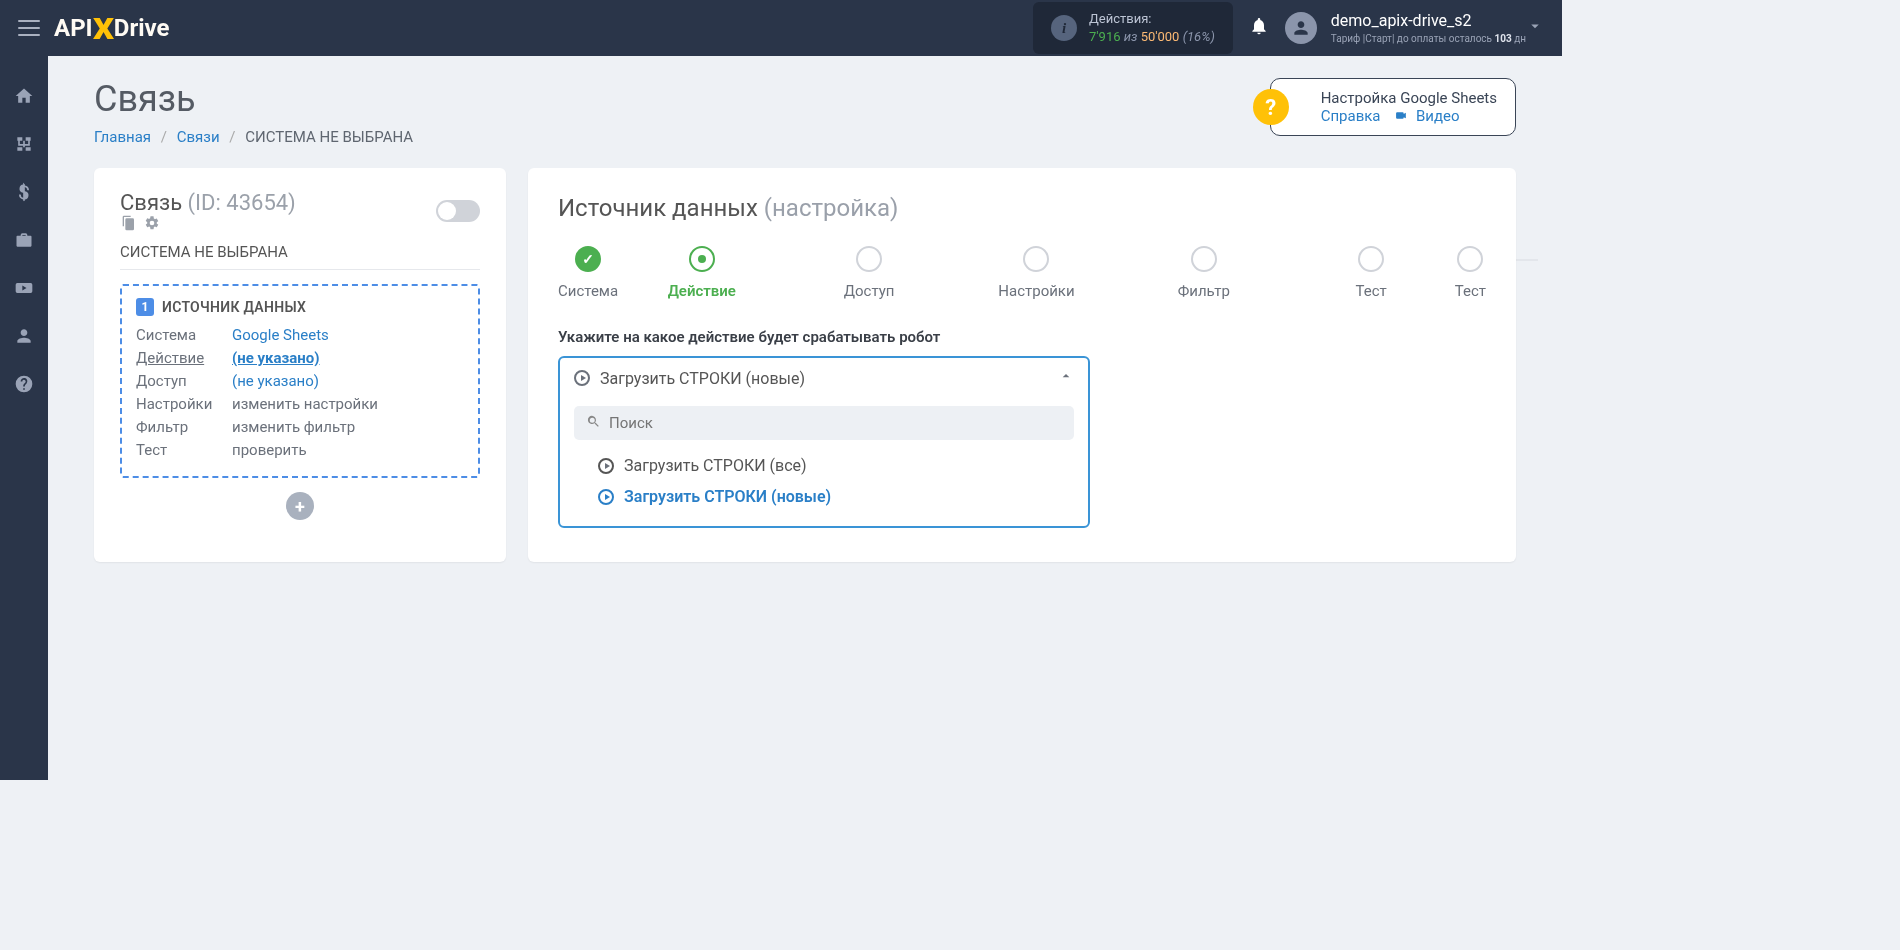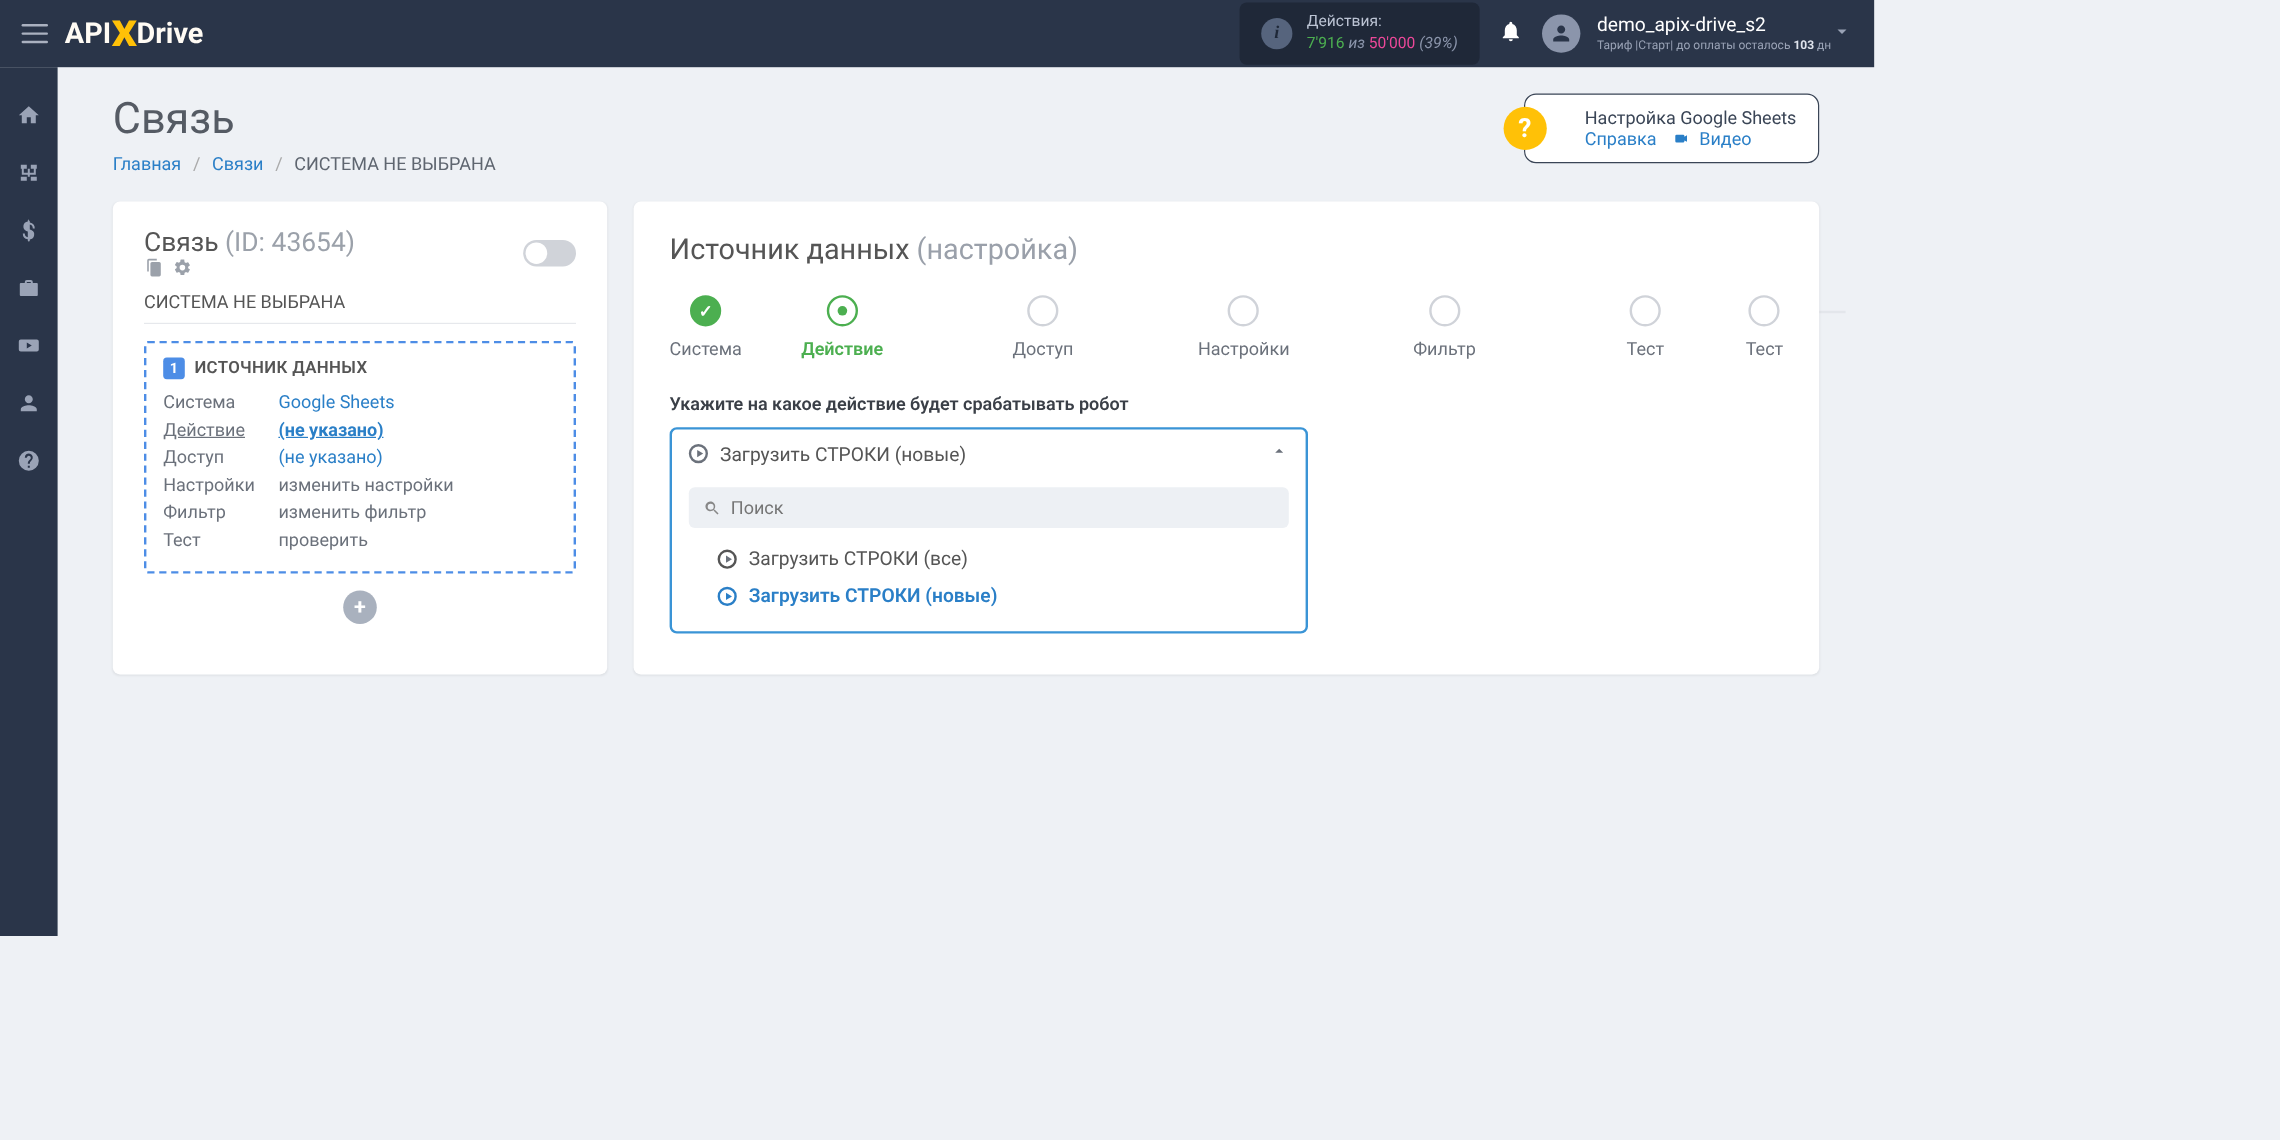--- a/index.html
+++ b/index.html
@@ -9,21 +9,21 @@
 .hamburger span{height:2px;background:#aab1c0;border-radius:1px}
 .logo{font-size:24px;font-weight:700;color:#fffbf4;display:flex;align-items:center}
 .logo .x{color:#ffc107;font-size:30px;margin:0 1px;font-weight:900;transform:scaleX(1.1)}
 .spacer{flex:1}
 .actions-pill{background:#1f2838;border-radius:6px;padding:8px 18px;display:flex;align-items:center;gap:12px;margin-right:16px}
 .info-c{width:26px;height:26px;border-radius:50%;background:#56647d;display:flex;align-items:center;justify-content:center;color:#1f2838;font-weight:700;font-style:italic;font-family:Georgia,serif;font-size:15px}
 .actions-text{font-size:13px;line-height:1.35}
 .actions-text .l1{color:#bcc4d4}
 .actions-text .used{color:#4caf50}
 .actions-text .iz{color:#8b95ab;font-style:italic}
-.actions-text .limit{color:#ec4899}
+.actions-text .limit{color:#fdba74}
 .actions-text .pct{color:#8b95ab;font-style:italic}
 .bell{color:#fff;font-size:18px;margin-right:16px;cursor:pointer}
 .avatar{width:32px;height:32px;border-radius:50%;background:#8b95ab;margin-right:14px;display:flex;align-items:center;justify-content:center}
 .avatar svg{width:20px;height:20px;fill:#2a3549}
 .user-block{line-height:1.35}
 .user-name{color:#fff;font-size:16px}
 .user-tariff{color:#9aa3b6;font-size:10px}
 .user-tariff b{color:#dfe3ec}
 .chev{margin-left:auto;color:#9aa3b6;cursor:pointer}
 .layout{display:flex;height:calc(100% - 56px)}
@@ -81,21 +81,21 @@
 .step:last-child .line{display:none}
 .step:first-child .line{left:13px}
 .field-label{font-size:15px;font-weight:600;color:#3a3f47;margin-bottom:10px}
 .dropdown{border:2px solid #3a94d6;border-radius:6px;width:532px}
 .dd-sel{display:flex;align-items:center;padding:10px 14px;cursor:pointer}
 .play{width:16px;height:16px;border:2px solid #6b717b;border-radius:50%;display:flex;align-items:center;justify-content:center;margin-right:10px;flex-shrink:0}
 .play::after{content:"";border-left:5px solid #6b717b;border-top:3px solid transparent;border-bottom:3px solid transparent;margin-left:2px}
 .dd-sel .txt{flex:1;font-size:16px;color:#555}
 .dd-sel .ar{color:#6b717b}
 .dd-body{padding:8px 14px 14px}
-.search{background:#edf0f4;border-radius:5px;display:flex;align-items:center;padding:8px 12px;margin-bottom:10px}
+.search{background:#edf0f4;border-radius:5px;display:flex;align-items:flex-start;padding:8px 12px;margin-bottom:10px}
 .search svg{width:15px;height:15px;fill:#888;margin-right:8px}
 .search input{border:0;background:transparent;outline:0;font-size:15px;color:#555;flex:1}
 .opt{display:flex;align-items:center;padding:6px 4px 6px 24px;font-size:16px;color:#555;cursor:pointer}
 .opt.none{padding-left:44px;color:#777}
 .opt.sel{color:#2a7fc7;font-weight:600}
 .opt .play{border-color:#555}
 .opt.sel .play{border-color:#2a7fc7}
 .opt.sel .play::after{border-left-color:#2a7fc7}
 </style>
 </head>
@@ -114,21 +114,21 @@
   </div>
   <div class="spacer"></div>
   <div class="actions-pill">
     <div class="info-c">i</div>
     <div class="actions-text">
       <div class="l1">Действия:</div>
       <div>
         <span class="used">7'916</span>
         <span class="iz"> <span>из</span> </span>
         <span class="limit">50'000</span>
-        <span class="pct"> <span>(39%)</span></span>
+        <span class="pct"> <span>(16%)</span></span>
       </div>
     </div>
   </div>
   <div class="bell">
     <svg viewBox="0 0 24 24" width="20" height="20" fill="#fff">
         <path d="M12 22a2 2 0 0 0 2-2h-4a2 2 0 0 0 2 2zm6-6V11c0-3.07-1.64-5.64-4.5-6.32V4a1.5 1.5 0 0 0-3 0v.68C7.63 5.36 6 7.92 6 11v5l-2 2v1h16v-1l-2-2z"></path>
       </svg>
   </div>
   <div class="avatar">
     <svg viewBox="0 0 24 24">

